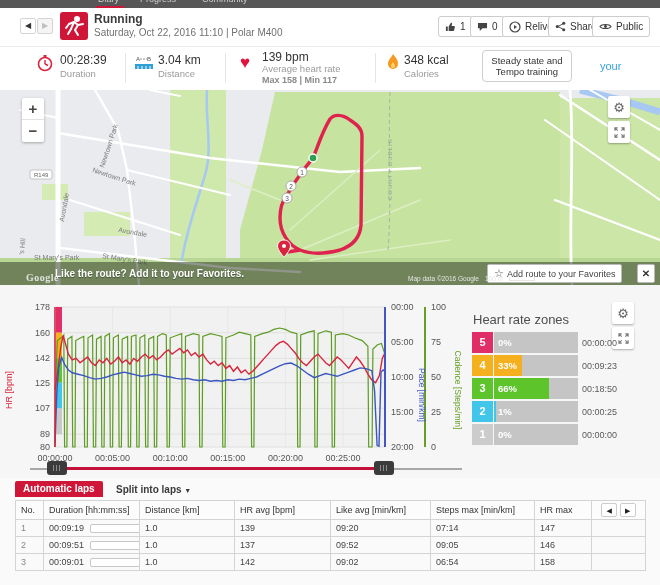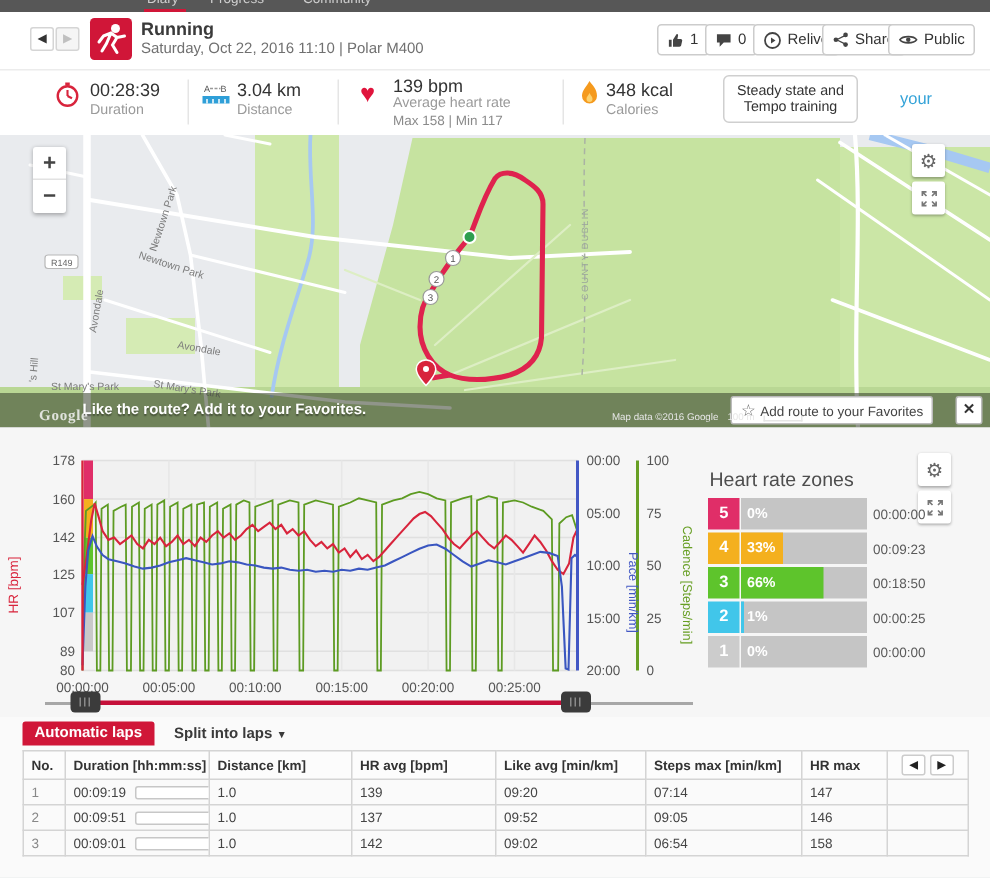--- a/index.html
+++ b/index.html
@@ -19,21 +19,21 @@
   .navbtn.dis { color:#c0c0c0; background:#f5f5f5; }
   #sporticon { position:absolute; left:60px; top:4px; width:28px; height:28px; background:#d01638; border-radius:3px; }
   #htitle { position:absolute; left:94px; top:4px; font-size:12px; font-weight:bold; color:#3a3a3a; }
   #hsub { position:absolute; left:94px; top:19px; font-size:10px; color:#707070; }
   .hbtn { position:absolute; top:8px; height:21px; background:#fff; border:1px solid #cccccc; border-radius:3px; font-size:10px; color:#333; display:flex; align-items:center; justify-content:center; gap:4px; padding:0 6px; }
 
   
   #stats { position:absolute; left:0; top:46px; width:660px; height:44px; background:#fff; border-top:1px solid #ececec; }
   .statval { font-size:12px; font-weight:normal; color:#333; position:absolute; }
   .statlab { font-size:9.5px; color:#9a9a9a; position:absolute;text-align:right; }
-  .statmm  { font-size:9px; color:#8a8a8a; position:absolute; }
+  .statmm  { font-size:9px; color:#8a8a8a; position:absolute;font-weight:bold; }
   .sdiv { position:absolute; width:1px; top:6px; height:30px; background:#e5e5e5; }
   #benefit { position:absolute; left:482px; top:3px; width:90px; height:32px; border:1px solid #cfcfcf; border-radius:4px; font-size:9.5px; color:#333; text-align:center; display:flex; align-items:center; justify-content:center; padding:2px; line-height:1.2; }
   #morelink { position:absolute; left:600px; top:13px; font-size:11px; color:#35a3d8; }
 
   
   #map { position:absolute; left:0; top:90px; width:660px; height:195px; background:#e9ebee; overflow:hidden; }
   #zoomctl { position:absolute; left:22px; top:8px; width:22px; height:44px; background:#fff; border-radius:2px; box-shadow:0 1px 3px rgba(0,0,0,.3); }
   #zoomctl div { height:22px; text-align:center; font-size:15px; font-weight:bold; color:#444; line-height:21px; }
   #zoomctl div:first-child { border-bottom:1px solid #e2e2e2; }
   .mapbtn { position:absolute; width:22px; height:22px; background:#fff; border-radius:2px; box-shadow:0 1px 2px rgba(0,0,0,.3); display:flex; align-items:center; justify-content:center; color:#666; font-size:13px; }
@@ -61,21 +61,21 @@
   #sred { position:absolute; left:57px; top:7px; width:327px; height:3px; background:#c5103a; }
   .shandle { position:absolute; top:1px; width:20px; height:14px; background:#3b3b3b; border-radius:3px; }
   .shandle i { position:absolute; top:4px; width:1px; height:6px; background:#8a8a8a; }
 
   
   #lapsec { position:absolute; left:0; top:478px; width:660px; height:107px; background:#fafafa; }
   #tab-auto { position:absolute; left:15px; top:3px; height:16px; background:#d01638; color:#fff; font-size:10px; font-weight:bold; padding:2px 8px; border-radius:2px 2px 0 0; }
   #tab-split { position:absolute; left:116px; top:6px; font-size:10px; font-weight:bold; color:#3a3a3a; }
   table { position:absolute; left:15px; top:22px; width:630px; border-collapse:collapse; table-layout:fixed; }
   th,td { border:1px solid #d4d4d4; font-size:9px; color:#444; text-align:left; padding:2px 5px; height:17px; white-space:nowrap; overflow:hidden; }
-  th { font-weight:bold; color:#333; background:#fcfcfc; }
+  th { font-weight:normal; color:#333; background:#fcfcfc; }
   td.num { color:#888; }
   .durbar { display:inline-block; width:72px; height:9px; background:#fff; border:1px solid #c7c7c7; border-radius:2px; vertical-align:middle; margin-left:6px; }
   .tnav { text-align:center; }
   .tnavbtn { display:inline-block; width:16px; height:14px; border:1px solid #ccc; border-radius:2px; background:#fff; font-size:7px; line-height:13px; text-align:center; color:#222; }
 
   svg text { font-family:"Liberation Sans", sans-serif; }
 </style>
 </head>
 <body>
 

